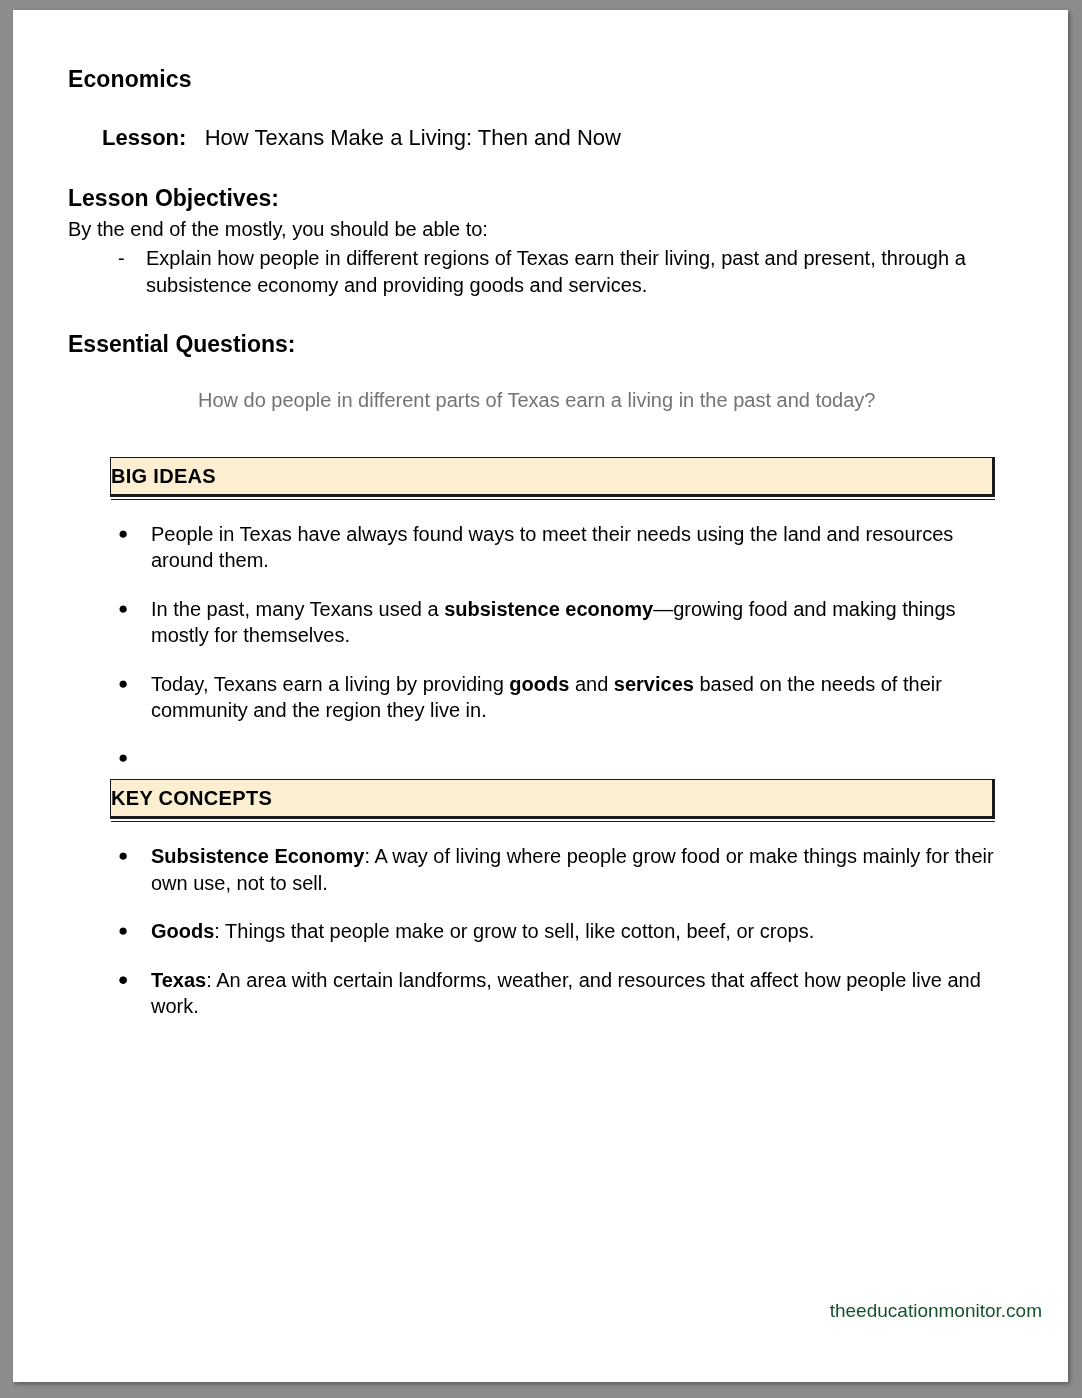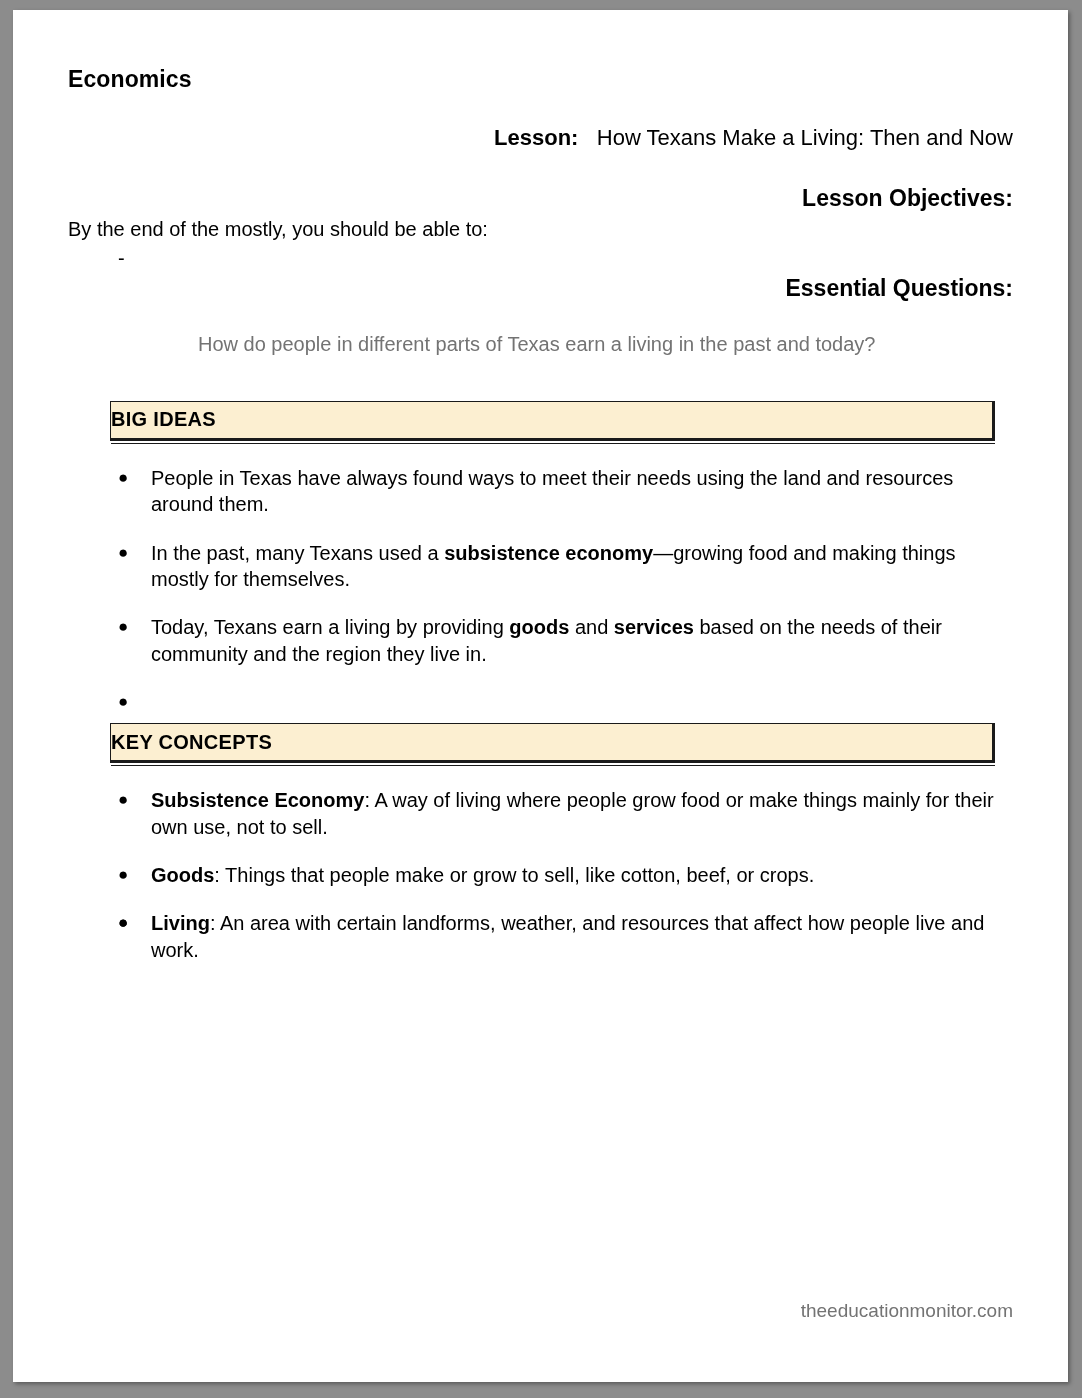--- a/index.html
+++ b/index.html
@@ -41,37 +41,36 @@
   
   .doc-subject {
     font-size: 23px;
     font-weight: bold;
     color: #000;
     letter-spacing: 0.1px;
     margin: 0;
     line-height: 1.25;
   }
   .lesson-line {
-    text-align: right;
+    text-align: left;
     font-size: 22px;
     color: #000;
     margin: 30px 0 0 0;
     line-height: 1.3;
     padding-left: 34px;
   }
   .lesson-line .lbl {
     font-weight: bold;
   }
   .section-heading {
     font-size: 23px;
     font-weight: bold;
     color: #000;
     margin: 32px 0 0 0;
     line-height: 1.25;
-    text-align: right;
   }
   .plain-line {
     font-size: 20px;
     color: #000;
     margin: 3px 0 0 0;
     line-height: 1.3;
   }
 
   
   .dash-list {
@@ -163,23 +162,23 @@
   .bullet-list li b {
     font-weight: bold;
   }
 
   .footer {
     position: absolute;
     left: 0;
     right: 0;
     top: 1290px;
     text-align: right;
-    padding-right: 55px;
+    padding-right: 26px;
     font-size: 19px;
-    color: #737373;
+    color: #14532d;
   }
 </style>
 </head>
 <body>
 
 <div class="page-shadow">
   <div class="page">
     <div class="content">
 
       <div class="doc-subject">Economics</div>
@@ -190,20 +189,21 @@
         <span>How Texans Make a Living: Then and Now</span>
       </div>
 
       <div class="section-heading">Lesson Objectives:</div>
 
       <div class="plain-line">By the end of the mostly, you should be able to:</div>
 
       <ul class="dash-list">
         <li>
           <span class="marker">-</span>
+          <span>Explain how people in different regions of Texas earn their living, past and present, through a subsistence economy and providing goods and services.</span>
         </li>
       </ul>
 
       <div class="section-heading">Essential Questions:</div>
 
       <div class="eq-text">How do people in different parts of Texas earn a living in the past and today?</div>
 
       <div class="banner-wrap">
         <div class="banner">
           <span class="banner-title">BIG IDEAS</span>
@@ -220,21 +220,21 @@
       <div class="banner-wrap" style="margin-top:56px;">
         <div class="banner">
           <span class="banner-title">KEY CONCEPTS</span>
         </div>
       </div>
 
       <ul class="bullet-list">
           <li><span class="dot">●</span><span><b>Subsistence Economy</b><span>: A way of living where people grow food or make things mainly for their own use, not to sell.</span></span></li>
           <li><span class="dot">●</span><span><b>Goods</b><span>: Things that people make or grow to sell, like cotton, beef, or crops.</span></span></li>
           <li><span class="dot">●</span></li>
-          <li><span class="dot">●</span><span><b>Living</b><span>: An area with certain landforms, weather, and resources that affect how people live and work.</span></span></li>
+          <li><span class="dot">●</span><span><b>Texas</b><span>: An area with certain landforms, weather, and resources that affect how people live and work.</span></span></li>
         </ul>
 
     </div>
 
     <div class="footer">
       <span>theeducationmonitor.com</span>
     </div>
   </div>
 </div>
 

